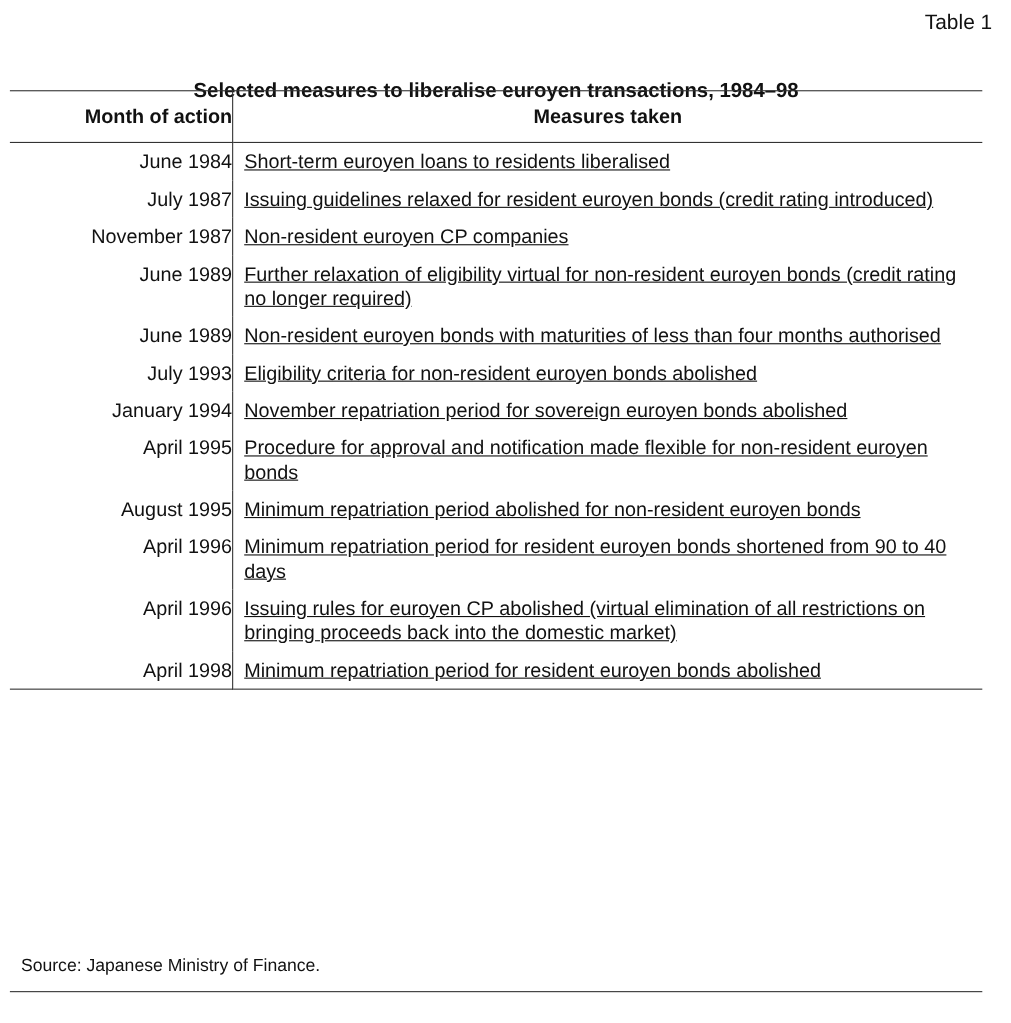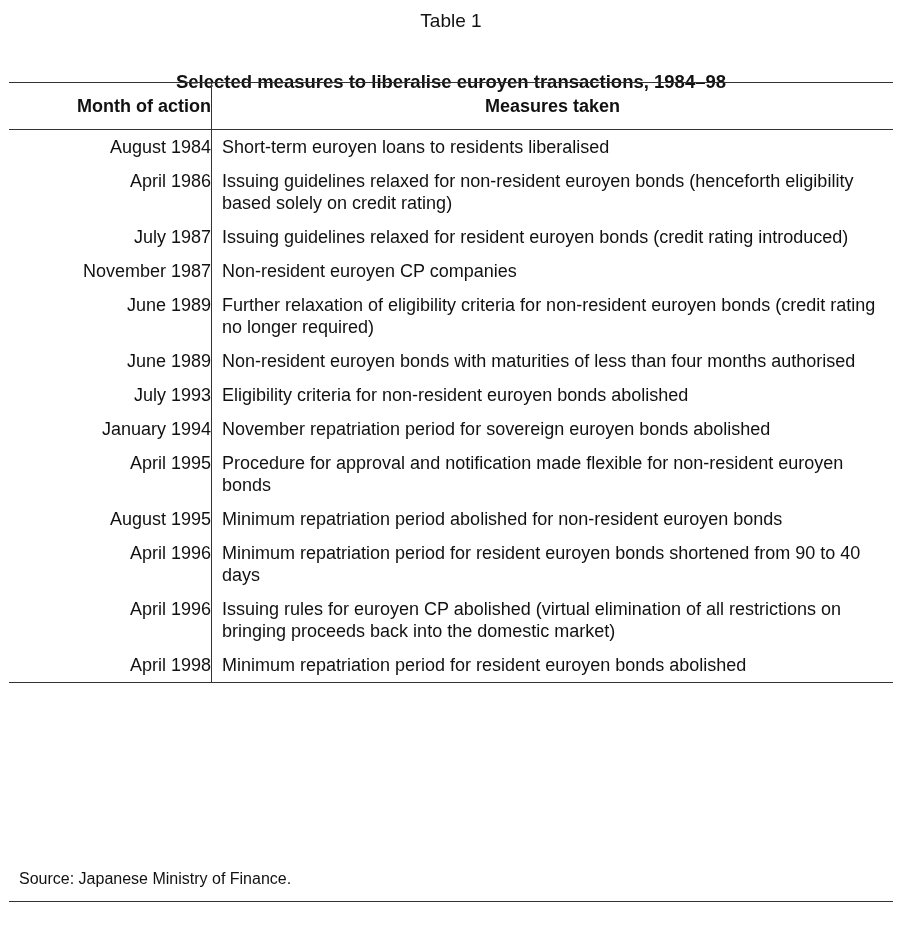--- a/index.html
+++ b/index.html
@@ -1,24 +1,24 @@
 <!DOCTYPE html>
 <html><head>
 <meta charset="utf-8">
 <style>
   html, body { margin: 0; padding: 0; background: #ffffff; }
   body { width: 919px; height: 930px; position: relative; font-family: "Liberation Sans", sans-serif; color: #111; }
-  .table-number { position: absolute; top: 10px; left: 0; width: 902px; text-align: center; font-size: 19px; }
+  .table-number { position: absolute; top: 10px; left: 0; width: 902px; text-align: right; font-size: 19px; }
   .table-title { position: absolute; top: 47px; left: 0; width: 902px; text-align: center; font-size: 18.5px; font-weight: bold; margin-top: 24px; }
   table { position: absolute; top: 82px; left: 9px; width: 884px; border-collapse: collapse; font-size: 18px; }
   thead th { font-weight: bold; text-align: center; height: 46px; padding: 0; border-top: 1.5px solid #333; border-bottom: 1.5px solid #333; }
   th.col-month, td.col-month { width: 192px; border-right: 1px solid #333; text-align: right; }
   td { vertical-align: top; padding: 0; line-height: 22px; }
   td.col-month { padding-left: 10px; }
-  td.col-measure { padding-left: 10px; padding-right: 8px; }
+  td.col-measure { padding-left: 10px; padding-right: 8px; text-decoration: underline; }
   tbody tr td { padding-top: 6px; padding-bottom: 6px; }
   tbody tr:first-child td { padding-top: 6px; }
   tbody tr:last-child td { border-bottom: 1.5px solid #333; padding-bottom: 6px; margin-top: 15px; }
   .source { position: absolute; top: 870px; left: 19px; font-size: 16px; }
   .bottom-rule { position: absolute; top: 901px; left: 9px; width: 884px; border-top: 1.5px solid #333; }
 </style>
 </head>
 <body>
 
 <div class="table-number">Table 1</div>
@@ -26,38 +26,34 @@
 
 <table>
   <thead>
     <tr>
       <th class="col-month">Month of action</th>
       <th class="col-measure">Measures taken</th>
     </tr>
   </thead>
   <tbody id="table-body">
       <tr>
-        <td class="col-month">August 1984</td>
+        <td class="col-month">June 1984</td>
         <td class="col-measure">Short-term euroyen loans to residents liberalised</td>
-      </tr>
-      <tr>
-        <td class="col-month">April 1986</td>
-        <td class="col-measure">Issuing guidelines relaxed for non-resident euroyen bonds (henceforth eligibility based solely on credit rating)</td>
       </tr>
       <tr>
         <td class="col-month">July 1987</td>
         <td class="col-measure">Issuing guidelines relaxed for resident euroyen bonds (credit rating introduced)</td>
       </tr>
       <tr>
         <td class="col-month">November 1987</td>
         <td class="col-measure">Non-resident euroyen CP companies</td>
       </tr>
       <tr>
         <td class="col-month">June 1989</td>
-        <td class="col-measure">Further relaxation of eligibility criteria for non-resident euroyen bonds (credit rating no longer required)</td>
+        <td class="col-measure">Further relaxation of eligibility virtual for non-resident euroyen bonds (credit rating no longer required)</td>
       </tr>
       <tr>
         <td class="col-month">June 1989</td>
         <td class="col-measure">Non-resident euroyen bonds with maturities of less than four months authorised</td>
       </tr>
       <tr>
         <td class="col-month">July 1993</td>
         <td class="col-measure">Eligibility criteria for non-resident euroyen bonds abolished</td>
       </tr>
       <tr>

